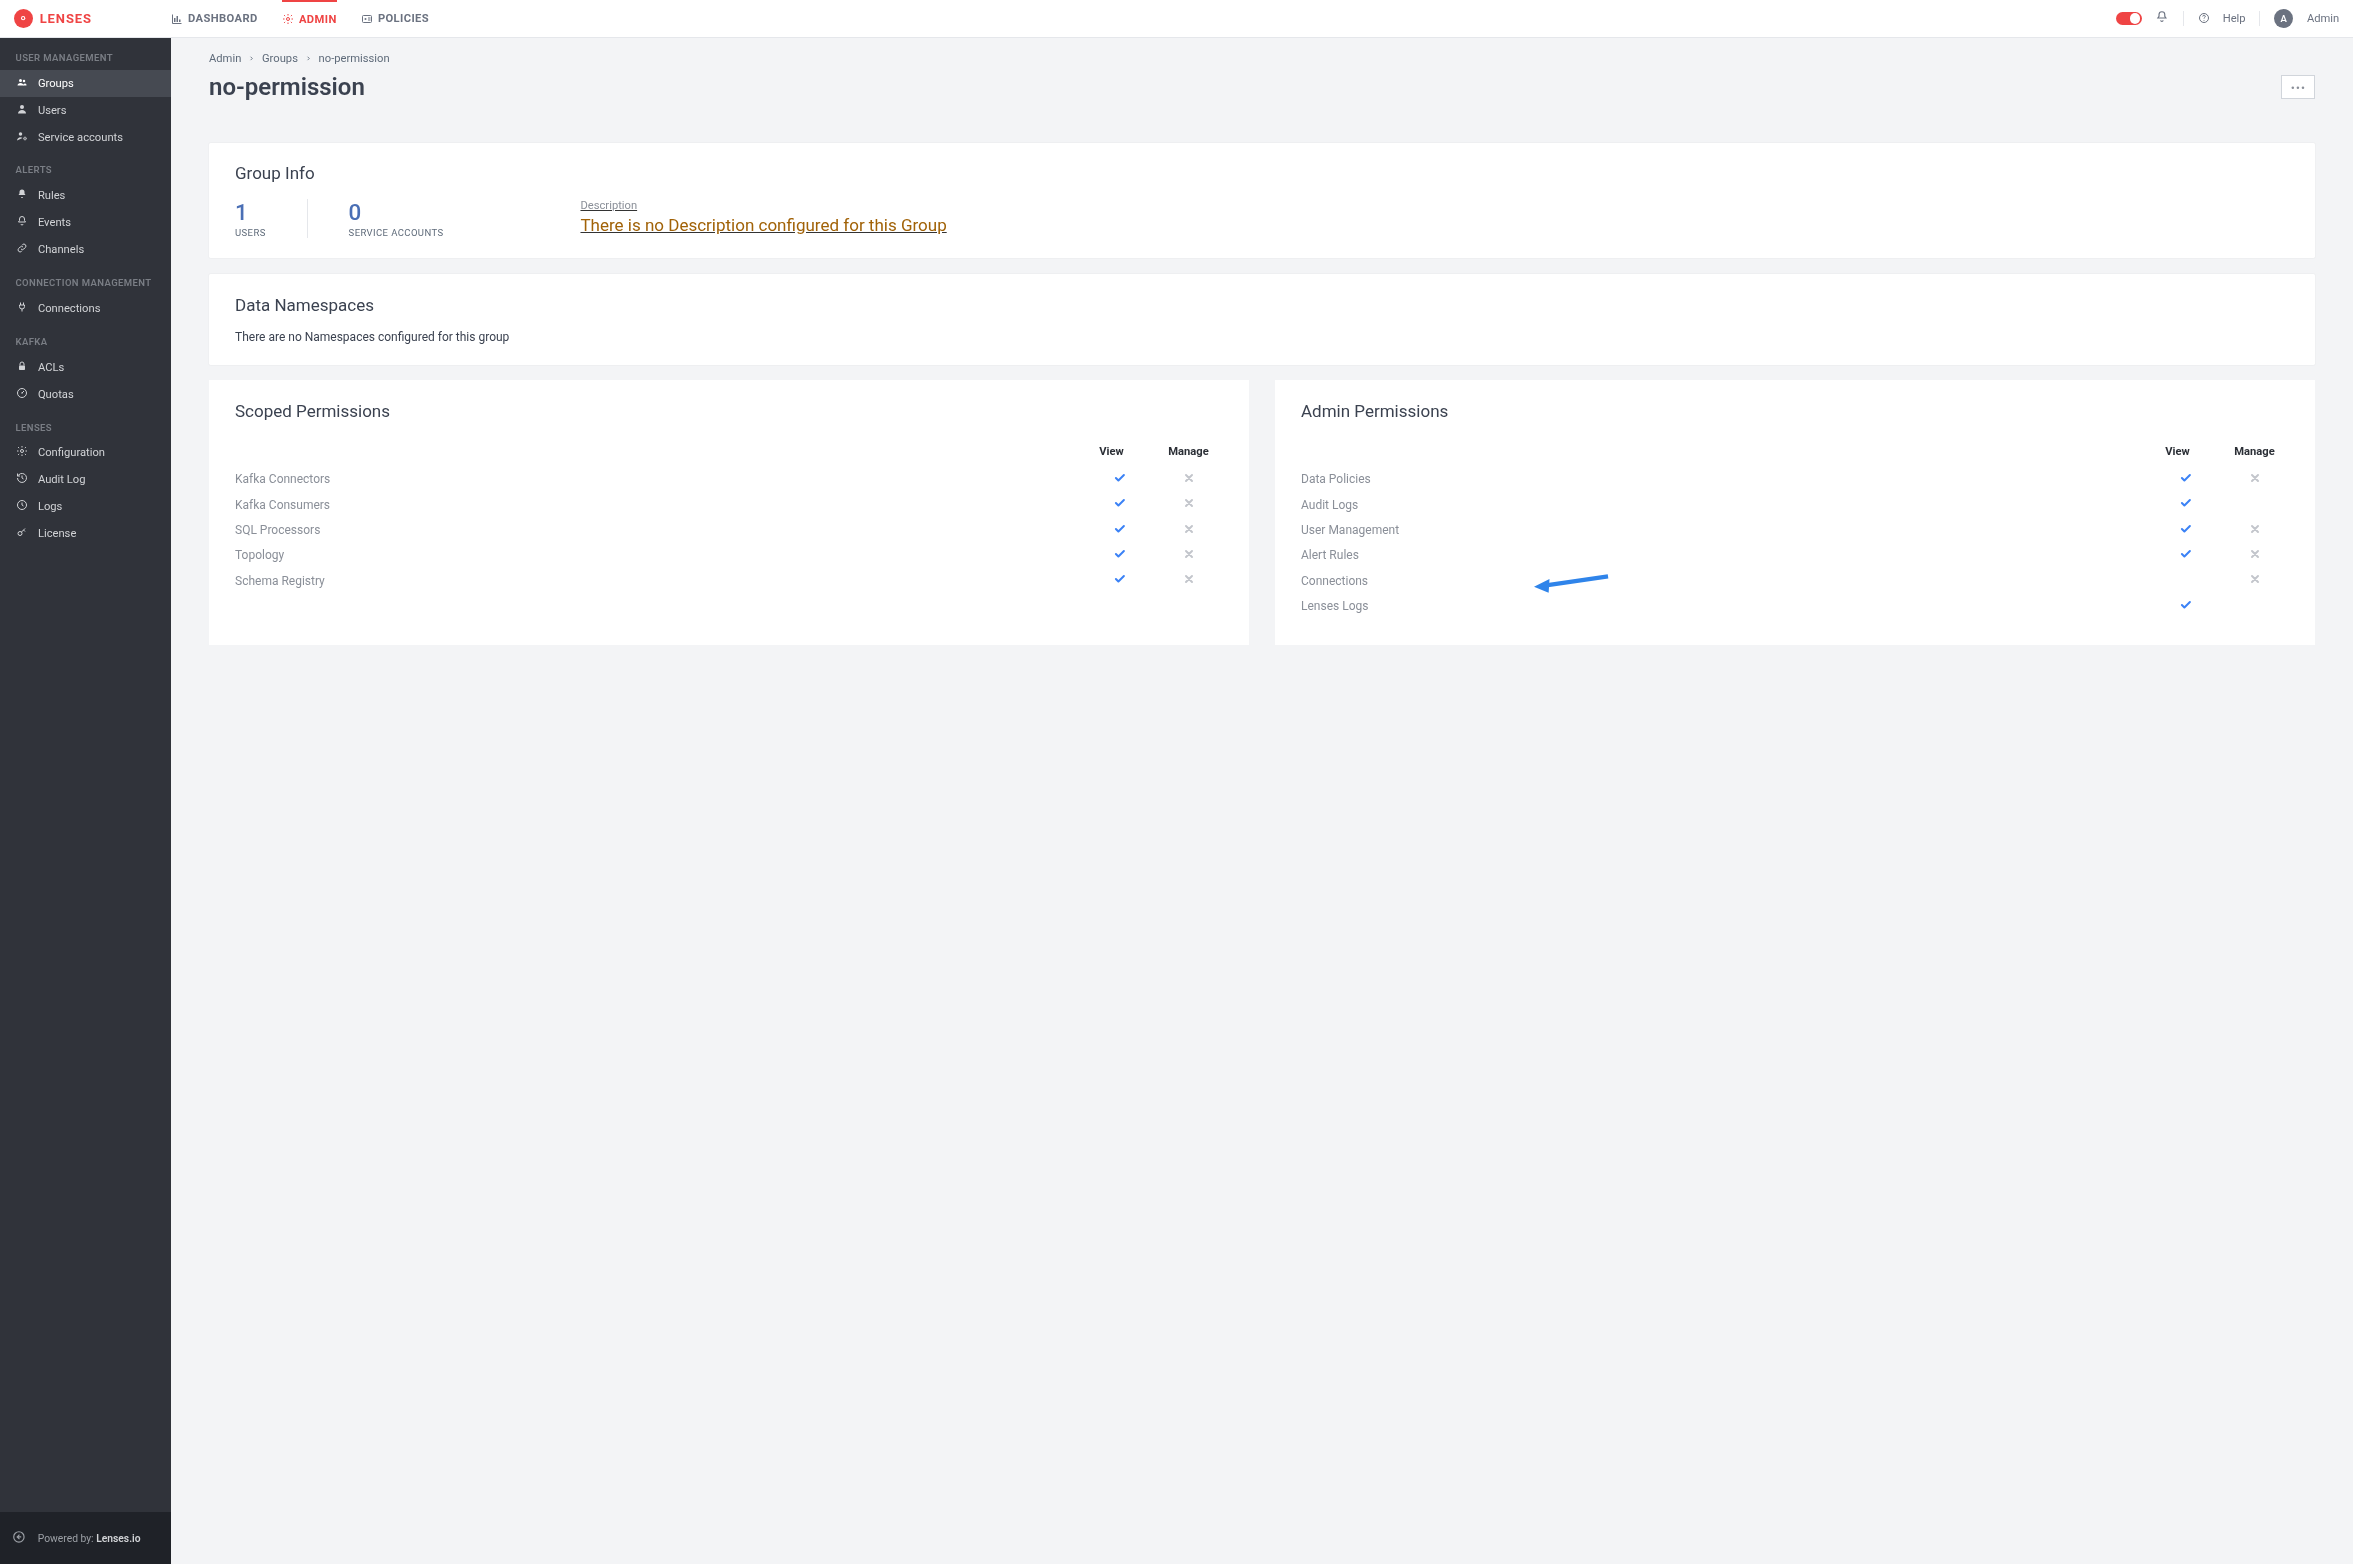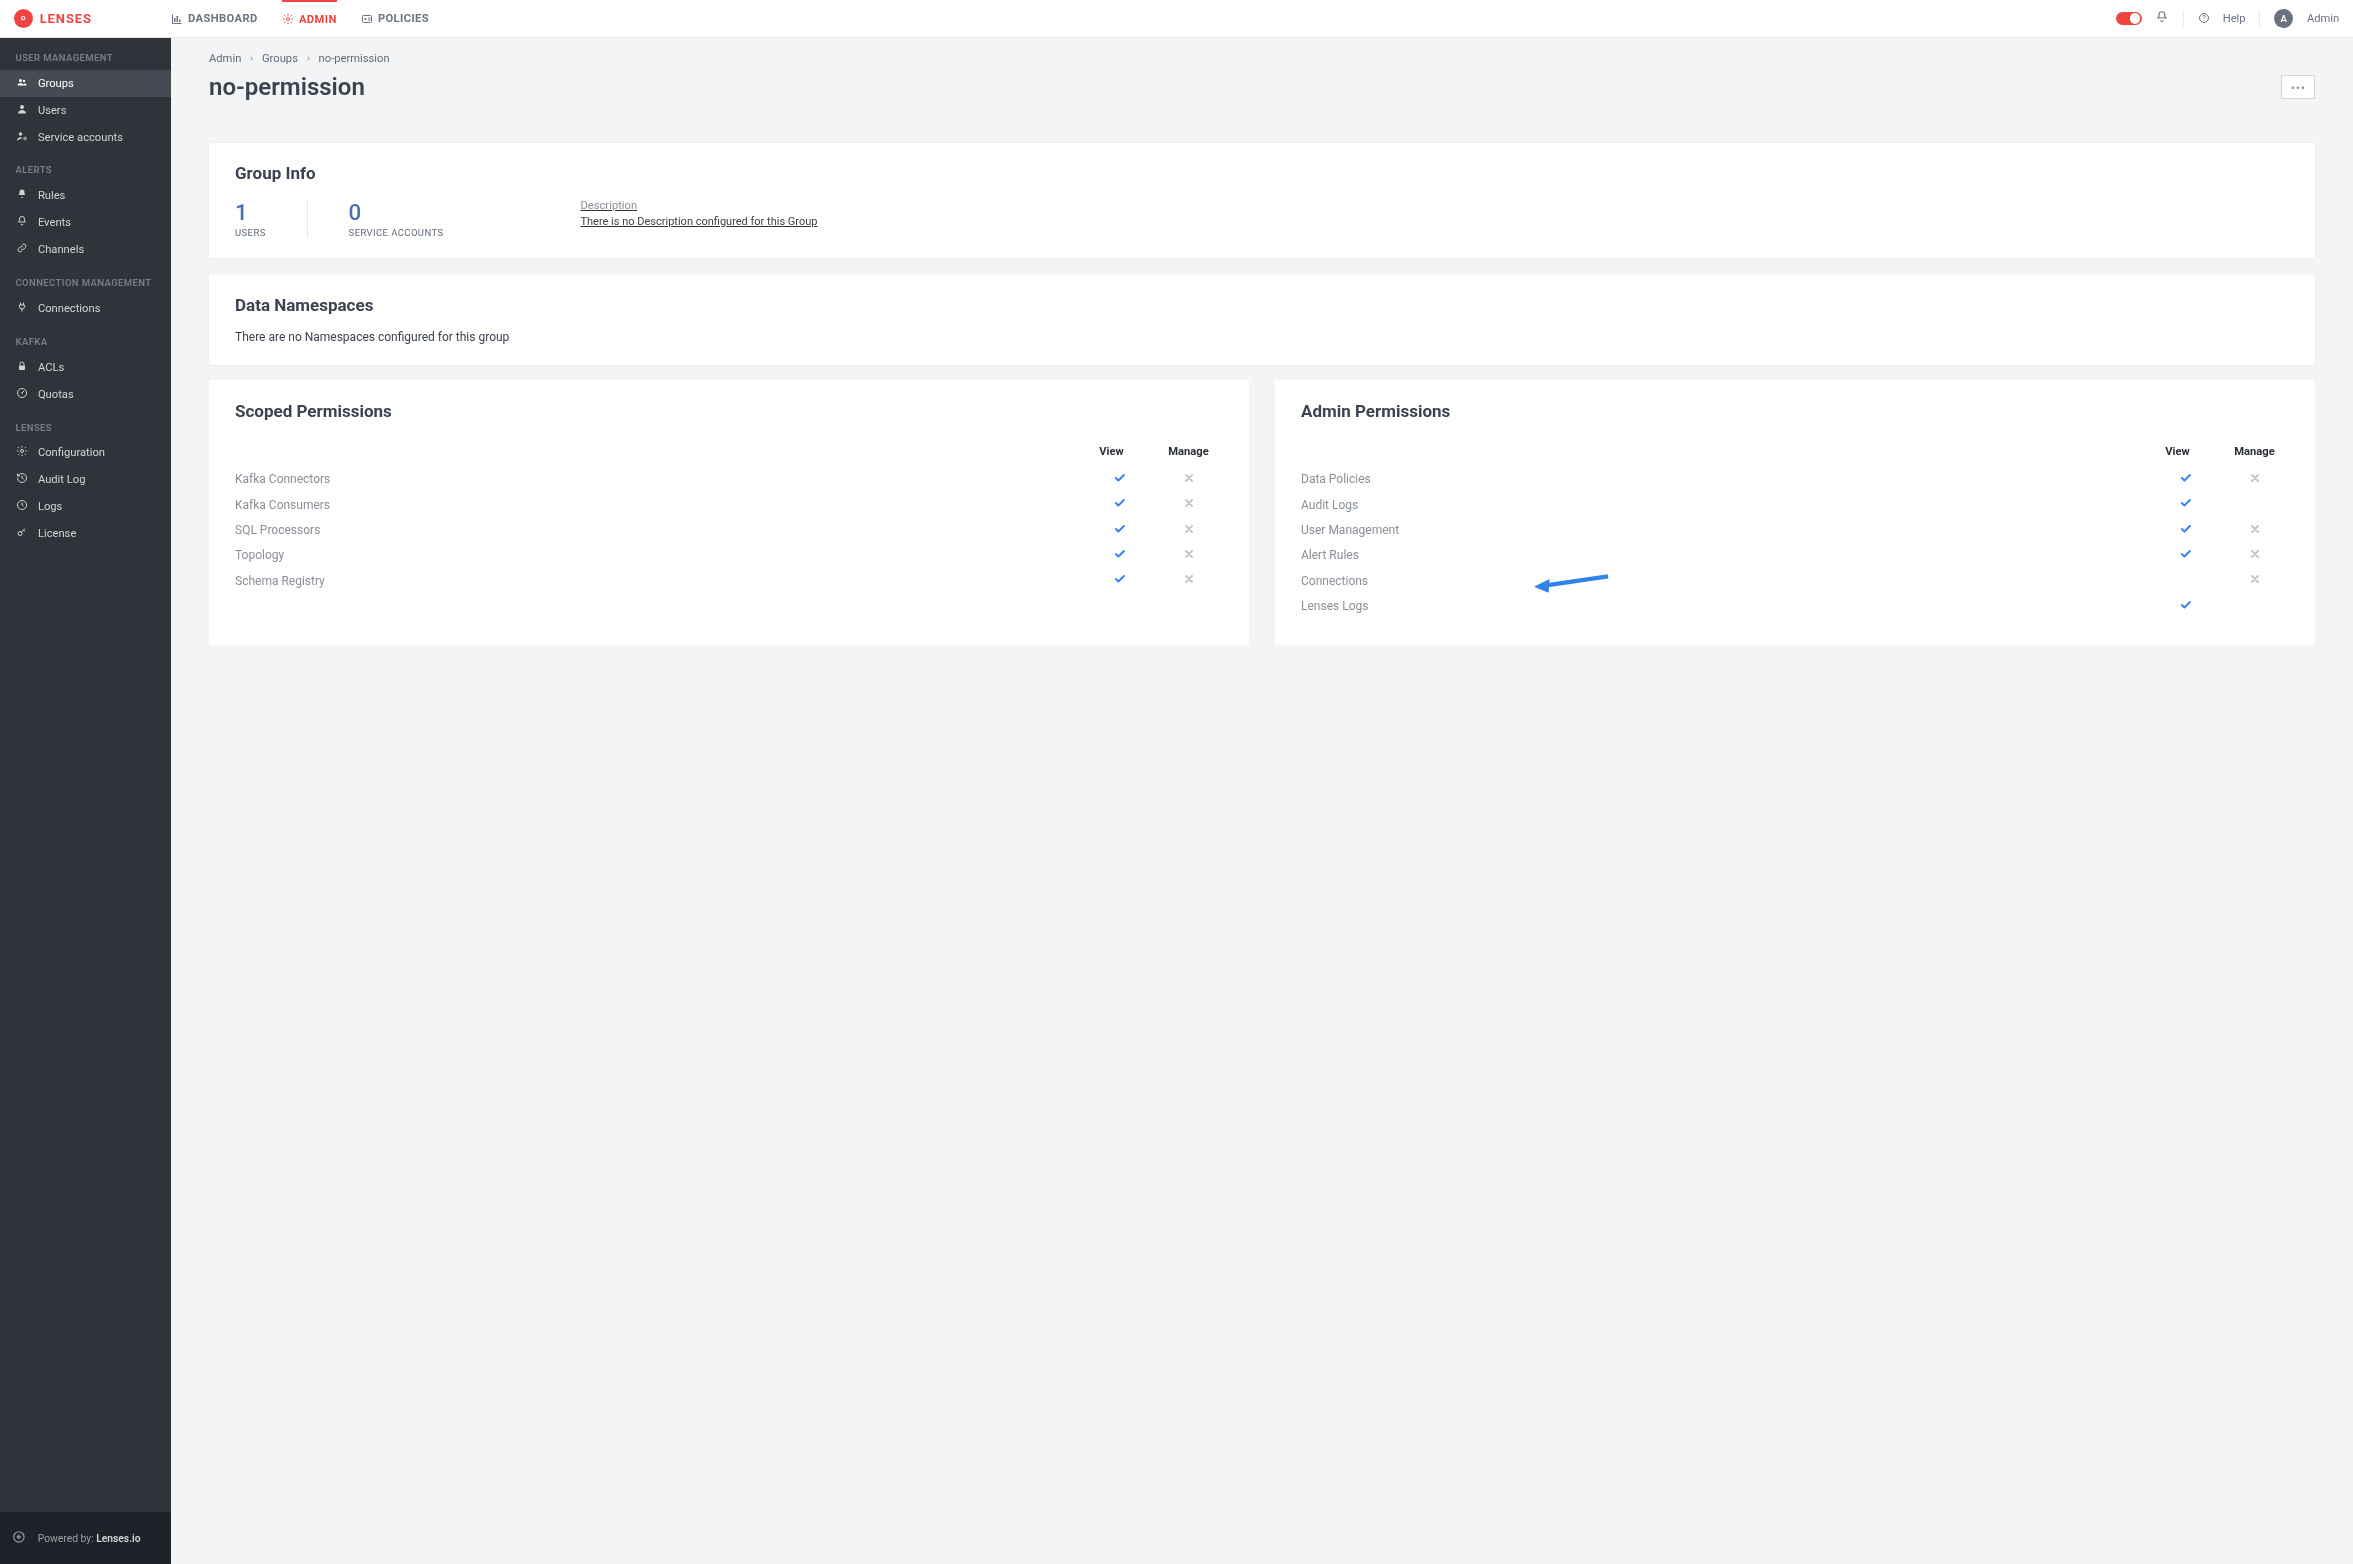--- a/index.html
+++ b/index.html
@@ -39,29 +39,29 @@
 
 .main { flex:1; overflow:auto; padding: 0 0 34px 0; position:relative; }
 .content-pad { padding: 13.8px 38px 20.7px; }
 .crumbs { color:#5f6b7a; font-size:11.2px; display:flex; align-items:center; gap:6.9px; margin-bottom:8.6px; }
 .page-header-row { display:flex; align-items:center; }
 .page-title { font-size:24px; font-weight:600; color:#3b4250; }
 .more-btn { margin-left:auto; width:34px; height:24px; border:0.9px solid #d1d5db; background:#fff; display:flex; align-items:center; justify-content:center; color:#8a8f98; cursor:pointer; }
 
 .card { background:#fff; border-radius:1.7px; margin: 20.7px 38px 0; padding: 20.7px 26px; box-shadow: 0 0 0 0.9px rgba(0,0,0,0.02); }
 .card + .card { margin-top: 15.5px; }
-.card-title { font-size:17px; color:#3b4250; font-weight:700; margin-bottom: 15.5px; }
+.card-title { font-size:17px; color:#3b4250; font-weight:400; margin-bottom: 15.5px; }
 .info-row { display:flex; gap: 41px; }
 .stat { }
 .stat-num { font-size:22.4px; font-weight:500; color:#4a6fb5; }
 .stat-label { font-size:9.5px; letter-spacing:0.4px; color:#5f6b7a; margin-top:1.7px; }
 .stat-sep { width:0.9px; background:#e5e7eb; align-self:stretch; }
 .desc-block { margin-left: 96px; text-decoration: underline; }
 .desc-label { color:#8a8f98; font-size:11.2px; margin-bottom:3.4px; }
-.desc-text { color:#404040; font-size:11px; }
+.desc-text { color:#a16207; font-size:17px; }
 
 .ns-empty { color:#3b4250; font-size:12px; }
 
 .two-col { display:flex; gap: 26px; margin: 15.5px 38px 0; }
 .pcard { flex:1; background:#fff; padding:20.7px 26px 26px; }
 .phead { display:grid; grid-template-columns: 1fr 69px 69px; font-weight:700; color:#2b2f36; font-size:11.2px; padding: 8.6px 0; gap: 8px; }
 .phead .c2, .phead .c3 { text-align:center; }
 .prow { display:grid; grid-template-columns: 1fr 69px 69px; padding: 5.2px 0; align-items:center; }
 .prow .name { color:#8a8f98; font-size:12px; }
 .prow .c2, .prow .c3 { text-align:center; }

